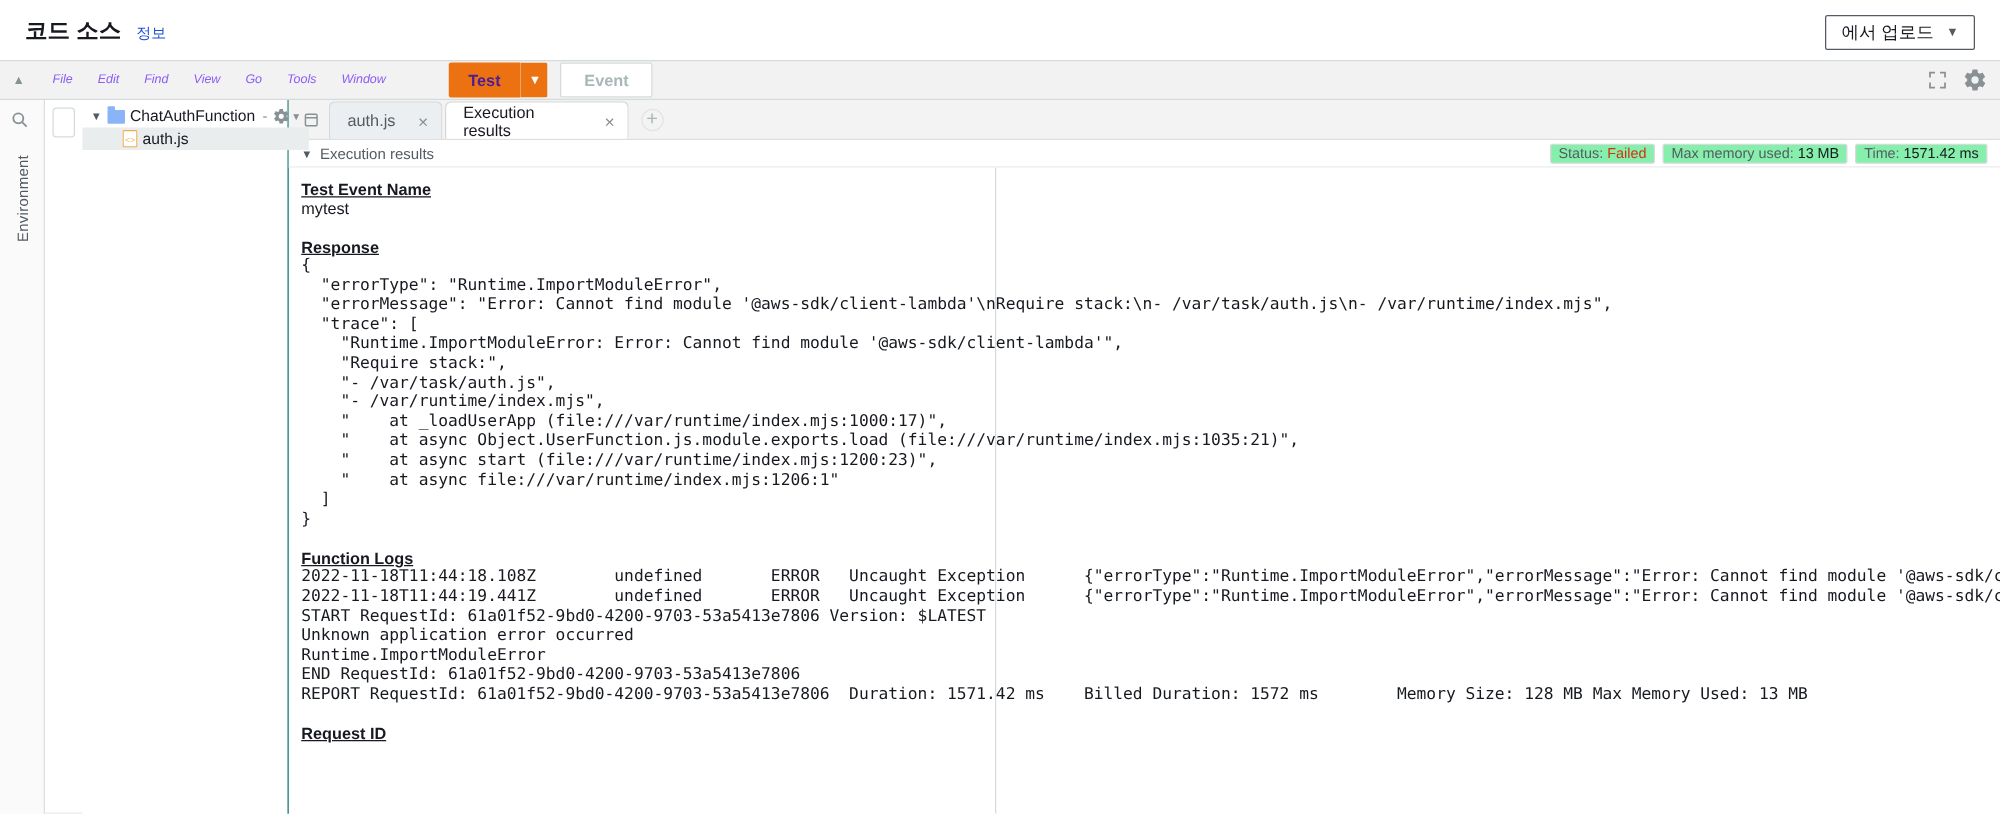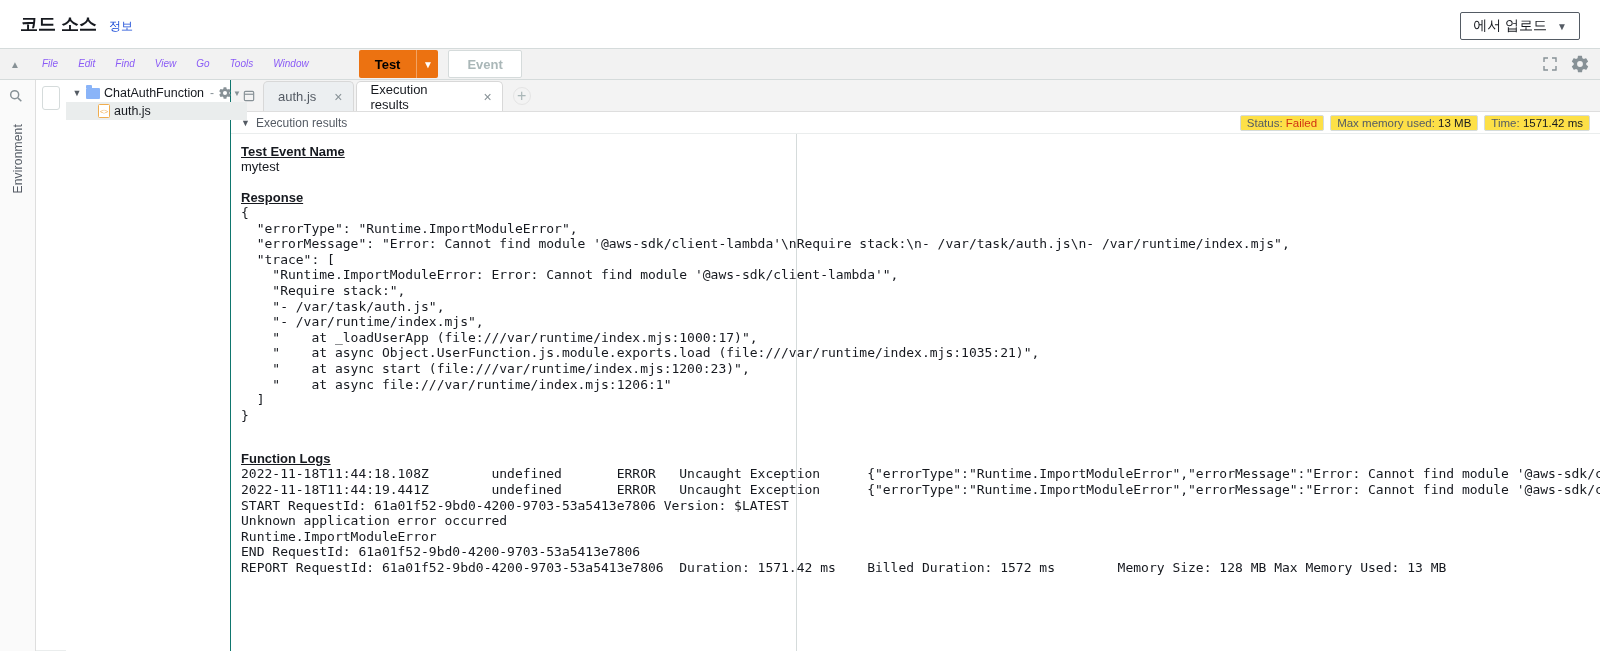--- a/index.html
+++ b/index.html
@@ -12,21 +12,21 @@
   .info-link { font-size: 12px; color: #1d4ed8; cursor: pointer; }
   .upload-btn { display: flex; align-items: center; gap: 10px; border: 1px solid #545b64; background: #fff; color: #16191f; padding: 4px 12px; font-size: 14px; cursor: pointer; border-radius: 2px; }
   .upload-btn .caret { font-size: 10px; color: #545b64; }
   
   
   .menubar { display: flex; align-items: center; background: #f2f2f2; border-top: 1px solid #d5dbdb; border-bottom: 1px solid #d5dbdb; height: 32px; padding: 0 10px; gap: 0; }
   .menubar .collapse-icon { width: 16px; color: #879196; cursor: pointer; font-size: 10px; margin-right: 6px; }
   .menubar .menu-item { padding: 0 10px; color: #8b5cf6; font-size: 10px; cursor: pointer; line-height: 32px; font-style: italic; }
   .menubar .spacer1 { width: 40px; }
   .test-btn-group { display: flex; }
-  .test-btn { background: #ec7211; color: #000000; border: none; padding: 0 16px; height: 28px; font-size: 13px; font-weight: 700; cursor: pointer; border-radius: 2px 0 0 2px; }
+  .test-btn { background: #ec7211; color: #4c1d95; border: none; padding: 0 16px; height: 28px; font-size: 13px; font-weight: 700; cursor: pointer; border-radius: 2px 0 0 2px; }
   .test-dropdown { background: #ec7211; color: #fff; border: none; border-left: 1px solid rgba(255,255,255,0.35); width: 22px; height: 28px; font-size: 10px; cursor: pointer; border-radius: 0 2px 2px 0; display:flex; align-items:center; justify-content:center; }
   .deploy-btn { background: #fff; color: #aab7b8; border: 1px solid #d5dbdb; padding: 0 18px; height: 28px; font-size: 13px; font-weight: 700; margin-left: 10px; cursor: default; border-radius: 2px; }
   .menubar .right-icons { margin-left: auto; display: flex; gap: 10px; align-items: center; }
   .right-icons .icon { width: 20px; height: 20px; color: #879196; cursor: pointer; display:flex; align-items:center; justify-content:center; }
   
   
   .body-row { display: flex; height: calc(653px - 50px - 32px); }
   .env-rail { width: 36px; border-right: 1px solid #dedede; background: #fafafa; display: flex; flex-direction: column; align-items: center; padding-top: 8px; }
   .env-rail .search-icon { width: 20px; height: 20px; color: #879196; cursor: pointer; margin-bottom: 6px; }
   .env-label { writing-mode: vertical-rl; transform: rotate(180deg); font-size: 12px; color: #545b64; margin-top: 10px; letter-spacing: 0.2px; }
@@ -50,21 +50,21 @@
   .tab-pre { width: 28px; display:flex; align-items:center; justify-content:center; color:#879196; height: 100%; cursor:pointer; }
   .tab { position: relative; display: flex; align-items: center; gap: 18px; height: 30px; padding: 0 10px 0 14px; background: #eceff1; border: 1px solid #d8d8d8; border-bottom: none; border-radius: 5px 5px 0 0; font-size: 13px; color: #545b64; cursor: pointer; margin-right: 2px; }
   .tab.active { background: #fff; color: #16191f; }
   .tab .close { color: #879196; font-size: 14px; cursor: pointer; }
   .tab-add { width: 26px; display:flex; align-items:center; justify-content:center; color:#aab7b8; font-size:16px; height:100%; cursor:pointer; border:1px solid #e4e4e4; border-radius:50%; width:18px; height:18px; margin-left:8px; align-self:center; }
   
   .results-hdr { display: flex; align-items: center; justify-content: space-between; background: #fff; border-bottom: 1px solid #eaeded; height: 22px; padding: 0 10px; font-size: 12px; }
   .results-hdr .left { display: flex; align-items: center; gap: 6px; color: #545b64; }
   .results-hdr .left .tri { font-size: 9px; color:#545b64; }
   .results-hdr .right { display: flex; gap: 6px; }
-  .stat-pill { border: 1px solid #d5dbdb; border-radius: 2px; padding: 1px 6px; font-size: 11.5px; color: #545b64; background:#fde047; }
+  .stat-pill { border: 1px solid #d5dbdb; border-radius: 2px; padding: 1px 6px; font-size: 11.5px; color: #545b64; background:#86efac; }
   .stat-pill .failed { color: #d13212; }
   .stat-pill b { color: #16191f; font-weight: 400; }
   
   .results-body { flex:1; overflow: hidden; position: relative; }
   .results-inner { padding: 6px 10px 20px 10px; font-size: 13px; white-space: nowrap; overflow: hidden; }
   .sec-title { font-weight: 700; margin-top: 4px; text-decoration: underline; }
   .plain { font-family: inherit; }
   pre.mono { font-family: ui-monospace, Menlo, Consolas, monospace; font-size: 13px; line-height: 1.2; white-space: pre; margin: 0; }
   .vsplit { position: absolute; top: 0; bottom: 0; left: 565px; width: 1px; background: #d5dbdb; }
   
@@ -214,25 +214,26 @@
     "Require stack:",
     "- /var/task/auth.js",
     "- /var/runtime/index.mjs",
     "    at _loadUserApp (file:///var/runtime/index.mjs:1000:17)",
     "    at async Object.UserFunction.js.module.exports.load (file:///var/runtime/index.mjs:1035:21)",
     "    at async start (file:///var/runtime/index.mjs:1200:23)",
     "    at async file:///var/runtime/index.mjs:1206:1"
   ]
 }</pre>
 
-        <div class="sec-title" style="margin-top:28px;">Function Logs</div>
+        <div class="sec-title" style="margin-top:16px;">Function Logs</div>
         <pre class="mono">2022-11-18T11:44:18.108Z	undefined	ERROR	Uncaught Exception 	{"errorType":"Runtime.ImportModuleError","errorMessage":"Error: Cannot find module '@aws-sdk/client-lambda'\nRequire stac
 2022-11-18T11:44:19.441Z	undefined	ERROR	Uncaught Exception 	{"errorType":"Runtime.ImportModuleError","errorMessage":"Error: Cannot find module '@aws-sdk/client-lambda'\nRequire stac
 START RequestId: 61a01f52-9bd0-4200-9703-53a5413e7806 Version: $LATEST
 Unknown application error occurred
 Runtime.ImportModuleError
 END RequestId: 61a01f52-9bd0-4200-9703-53a5413e7806
 REPORT RequestId: 61a01f52-9bd0-4200-9703-53a5413e7806	Duration: 1571.42 ms	Billed Duration: 1572 ms	Memory Size: 128 MB Max Memory Used: 13 MB</pre>
 
+        <div class="sec-title" style="margin-top:16px;">Request ID</div>
       </div>
     </div>
   </div>
 </div>
 
 </body></html>

